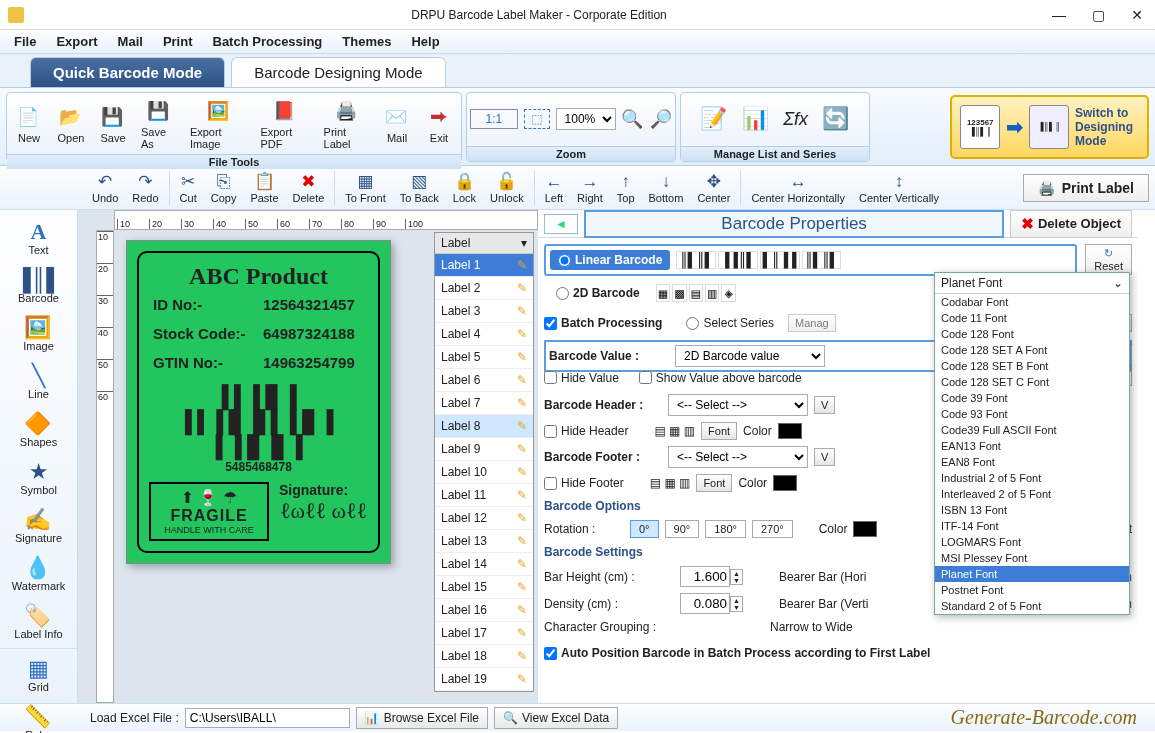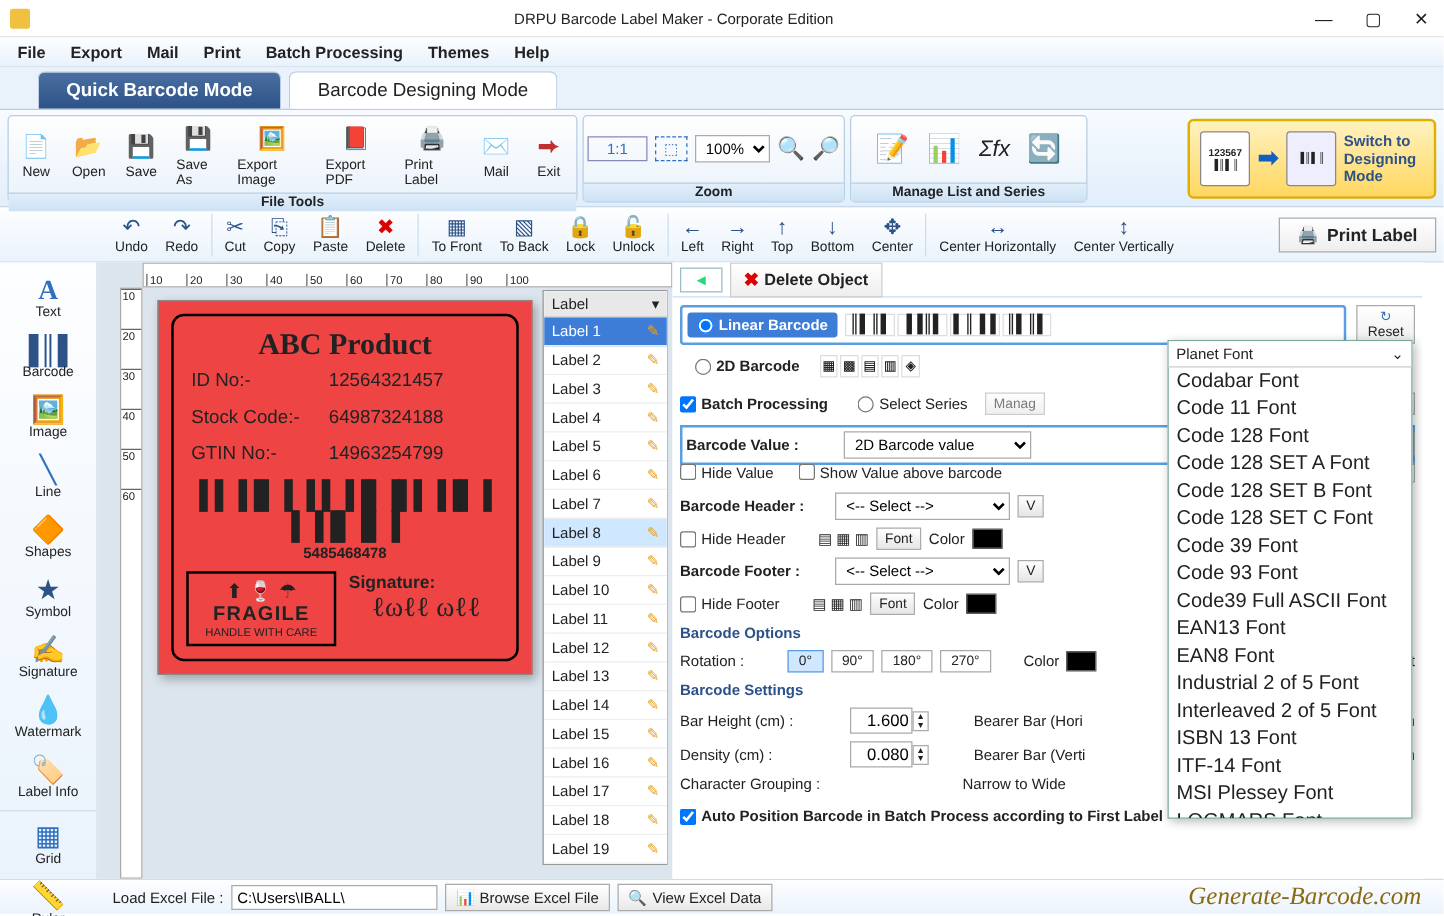--- a/index.html
+++ b/index.html
@@ -30,24 +30,24 @@
 .workarea { display:flex; height: 493px; }
 .leftpanel { width:78px; background:linear-gradient(#fdfeff,#eaf3fc); border-right:1px solid #cde; display:flex;flex-direction:column; align-items:center; padding-top:4px;}
 .lp-item{display:flex;flex-direction:column;align-items:center;padding:6px 0;width:100%;cursor:pointer;font-size:11px;}
 .lp-item .ic{font-size:22px;height:24px;display:flex;align-items:center;color:#2d5288;}
 .lp-item.sep{border-top:1px solid #d0e0f0;height:1px;padding:0;margin:2px 0;}
 .canvasarea { flex:1; display:flex; position:relative; background:#dce5ed; overflow:hidden;}
 .rulerarea { position:absolute; top:0;left:36px;right:0;height:20px;background:#fff;border:1px solid #aaa;font-size:9px;display:flex;align-items:flex-end;padding-left:2px;overflow:hidden;}
 .rulerarea span{display:inline-block;width:32px;border-left:1px solid #666;padding-left:2px;}
 .vruler{position:absolute;top:20px;left:18px;width:18px;bottom:0;background:#fff;border:1px solid #aaa;display:flex;flex-direction:column;font-size:9px;}
 .vruler span{height:32px;border-top:1px solid #666;padding-left:1px;}
-.canvas { position:absolute; top:30px;left:48px; width:300px; background:#ef4444; border:1px solid #888; box-shadow: 3px 3px 8px rgba(0,0,0,.3);}
+.canvas { position:absolute; top:30px;left:48px; width:265px; background:#22c55e; border:1px solid #888; box-shadow: 3px 3px 8px rgba(0,0,0,.3);}
 .label { border:2px solid #000; border-radius:10px; margin:10px; padding:10px;}
 .label h2{font-family: Georgia,serif; text-align:center; font-size:24px; font-weight:bold;}
-.lrow{display:flex; font-size:15px; font-weight:normal; padding:6px 4px;}
+.lrow{display:flex; font-size:15px; font-weight:bold; padding:6px 4px;}
 .lrow .k{width:110px;}
 .barc{text-align:center;margin-top:8px;}
 .barc .bars{font-family:monospace;font-size:22px;letter-spacing:-1px;}
 .barc .bnum{font-size:12px;font-weight:bold;}
 .lbottom{display:flex;gap:10px;margin-top:8px;}
 .fragile{border:2px solid #000;padding:4px;width:120px;text-align:center;font-size:9px;}
 .fragile .frag{font-size:16px;font-weight:bold;letter-spacing:1px;}
 .sig{flex:1;}
 .sig .s{font-family:cursive;font-size:22px;text-align:center;}
 .labellist { position:absolute; top:22px; left:356px; width:100px; background:#fff; border:1px solid #999; height:460px; overflow-y:auto;}
@@ -65,21 +65,21 @@
 .propbody{padding:6px;font-size:12px;}
 .typerow{display:flex;align-items:center;gap:6px;border:2px solid #5a9de0;padding:4px;border-radius:3px;margin-bottom:4px;}
 .radio{display:flex;align-items:center;gap:4px;padding:3px 8px;border-radius:3px;}
 .radio.sel{background:#3d7dd8;color:#fff;font-weight:bold;}
 .radio input{margin:0;}
 .fontlabel{border:2px solid #5a9de0;padding:3px 10px;font-size:13px;font-weight:bold;color:#2d5288;}
 .twodrow{display:flex;align-items:center;gap:8px;padding:3px 4px;}
 .fontdrop{position:absolute;top:62px;right:8px;width:196px;background:#fff;border:1px solid #7a9;z-index:10;box-shadow:2px 2px 8px rgba(0,0,0,.3);}
 .fontdrop .sel{background:#fff;padding:3px 6px;border-bottom:1px solid #ccc;display:flex;justify-content:space-between;}
 .fontdrop .opts{max-height:360px;overflow-y:auto;}
-.fontdrop .opt{padding:2px 6px;font-size:16px;cursor:pointer;}
+.fontdrop .opt{padding:2px 6px;font-size:11px;cursor:pointer;}
 .fontdrop .opt.hl{background:#3d7dd8;color:#fff;}
 .prow{display:flex;align-items:center;gap:6px;padding:3px 0;}
 .plab{width:118px;font-weight:bold;}
 .bvalrow{border:2px solid #5a9de0;padding:3px;display:flex;align-items:center;gap:8px;}
 .inp{border:1px solid #aaa;padding:2px 4px;font-size:12px;background:#fff;}
 .smbtn{border:1px solid #aaa;background:linear-gradient(#fff,#e5e5e5);padding:2px 6px;font-size:11px;cursor:pointer;}
 .colorbox{width:24px;height:16px;background:#000;border:1px solid #666;}
 .chk{display:flex;align-items:center;gap:4px;}
 .sect{font-weight:bold;color:#2d5288;padding:4px 0;}
 .rotbtn{border:1px solid #aaa;padding:2px 8px;font-size:11px;cursor:pointer;}
@@ -469,20 +469,21 @@
             <span class="pencil">✎</span>
           </div>
           <div class="item"></div>
         </div>
     </div>
   </div>
 
   <div class="props">
     <div class="propshdr">
       <span class="backbtn">◄</span>
+      <span class="propstitle">Barcode Properties</span>
       <span class="delobj">
           <span class="x">✖</span>
           <span>Delete Object</span>
         </span>
     </div>
     <div class="propbody">
       <div style="display:flex;gap:8px;align-items:flex-start">
         <div style="flex:1">
           <div class="typerow">
             <label class="radio sel">
@@ -657,22 +658,22 @@
           <div class="opt">Code 128 SET C Font</div>
           <div class="opt">Code 39 Font</div>
           <div class="opt">Code 93 Font</div>
           <div class="opt">Code39 Full ASCII Font</div>
           <div class="opt">EAN13 Font</div>
           <div class="opt">EAN8 Font</div>
           <div class="opt">Industrial 2 of 5 Font</div>
           <div class="opt">Interleaved 2 of 5 Font</div>
           <div class="opt">ISBN 13 Font</div>
           <div class="opt">ITF-14 Font</div>
+          <div class="opt">LOGMARS Font</div>
           <div class="opt">MSI Plessey Font</div>
-          <div class="opt">LOGMARS Font</div>
           <div class="opt hl">Planet Font</div>
           <div class="opt">Postnet Font</div>
           <div class="opt">Standard 2 of 5 Font</div>
         </div>
     </div>
   </div>
 </div>
 
 <div class="footer">
   <div style="width:78px"></div>

